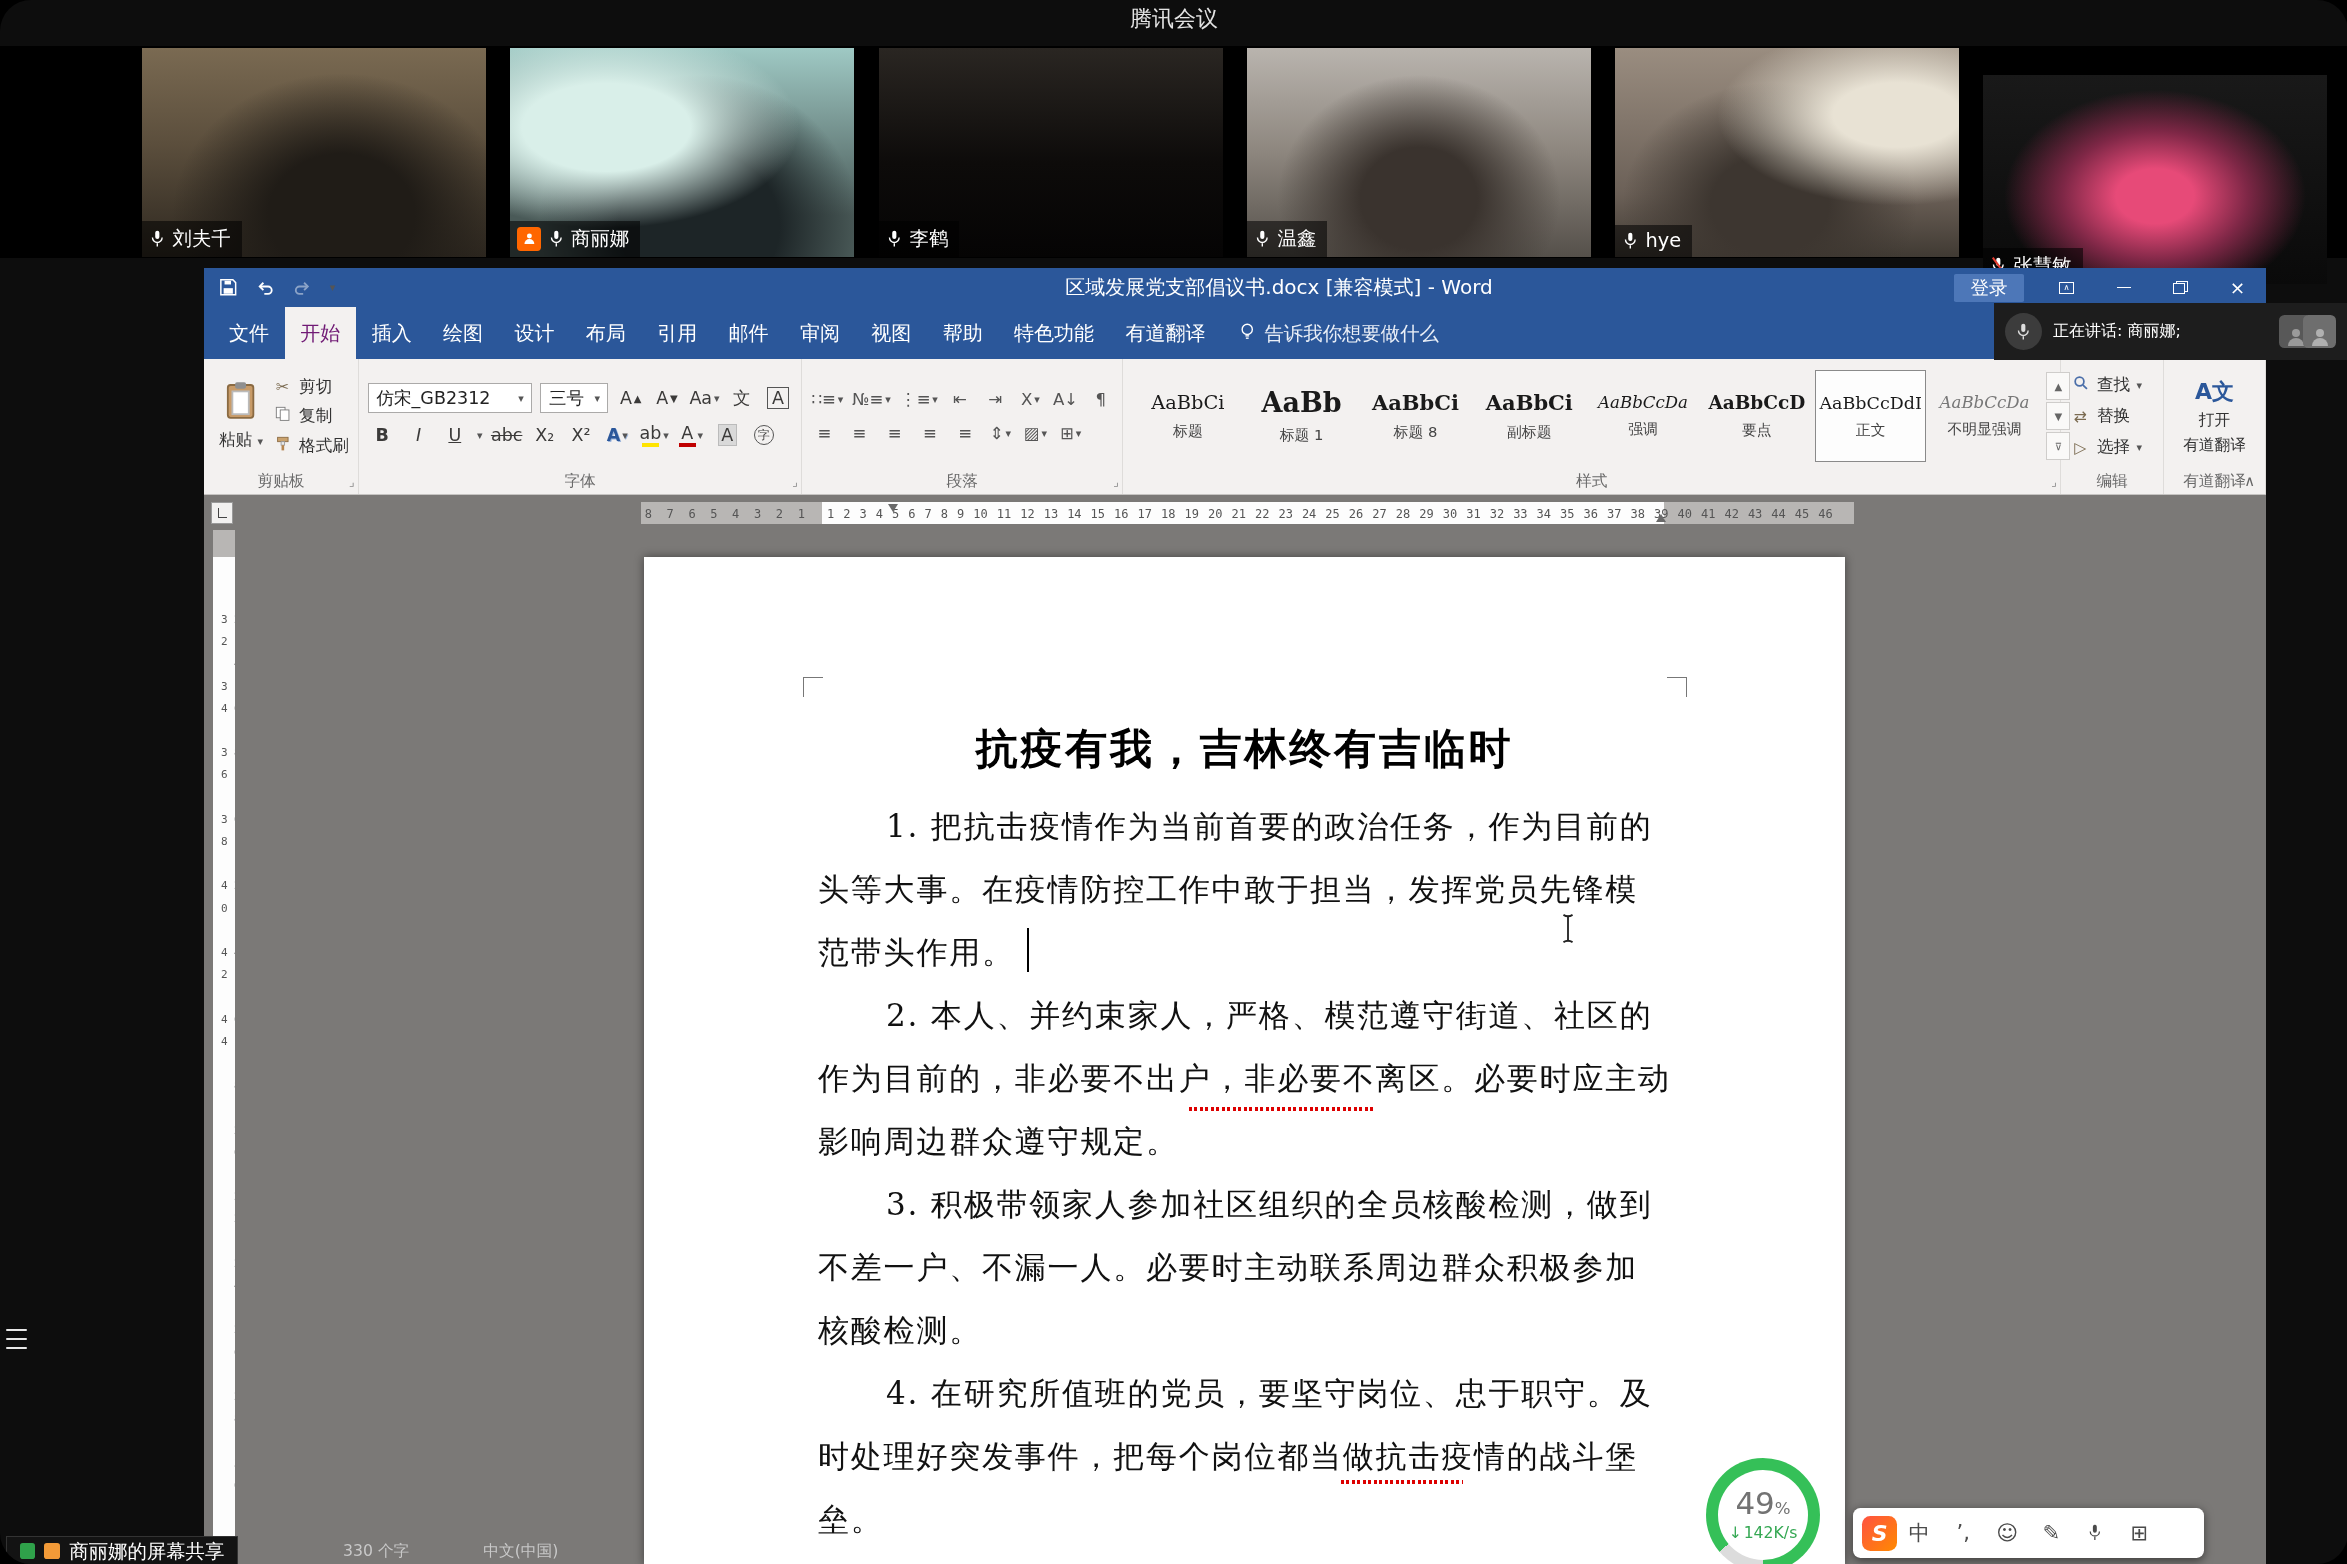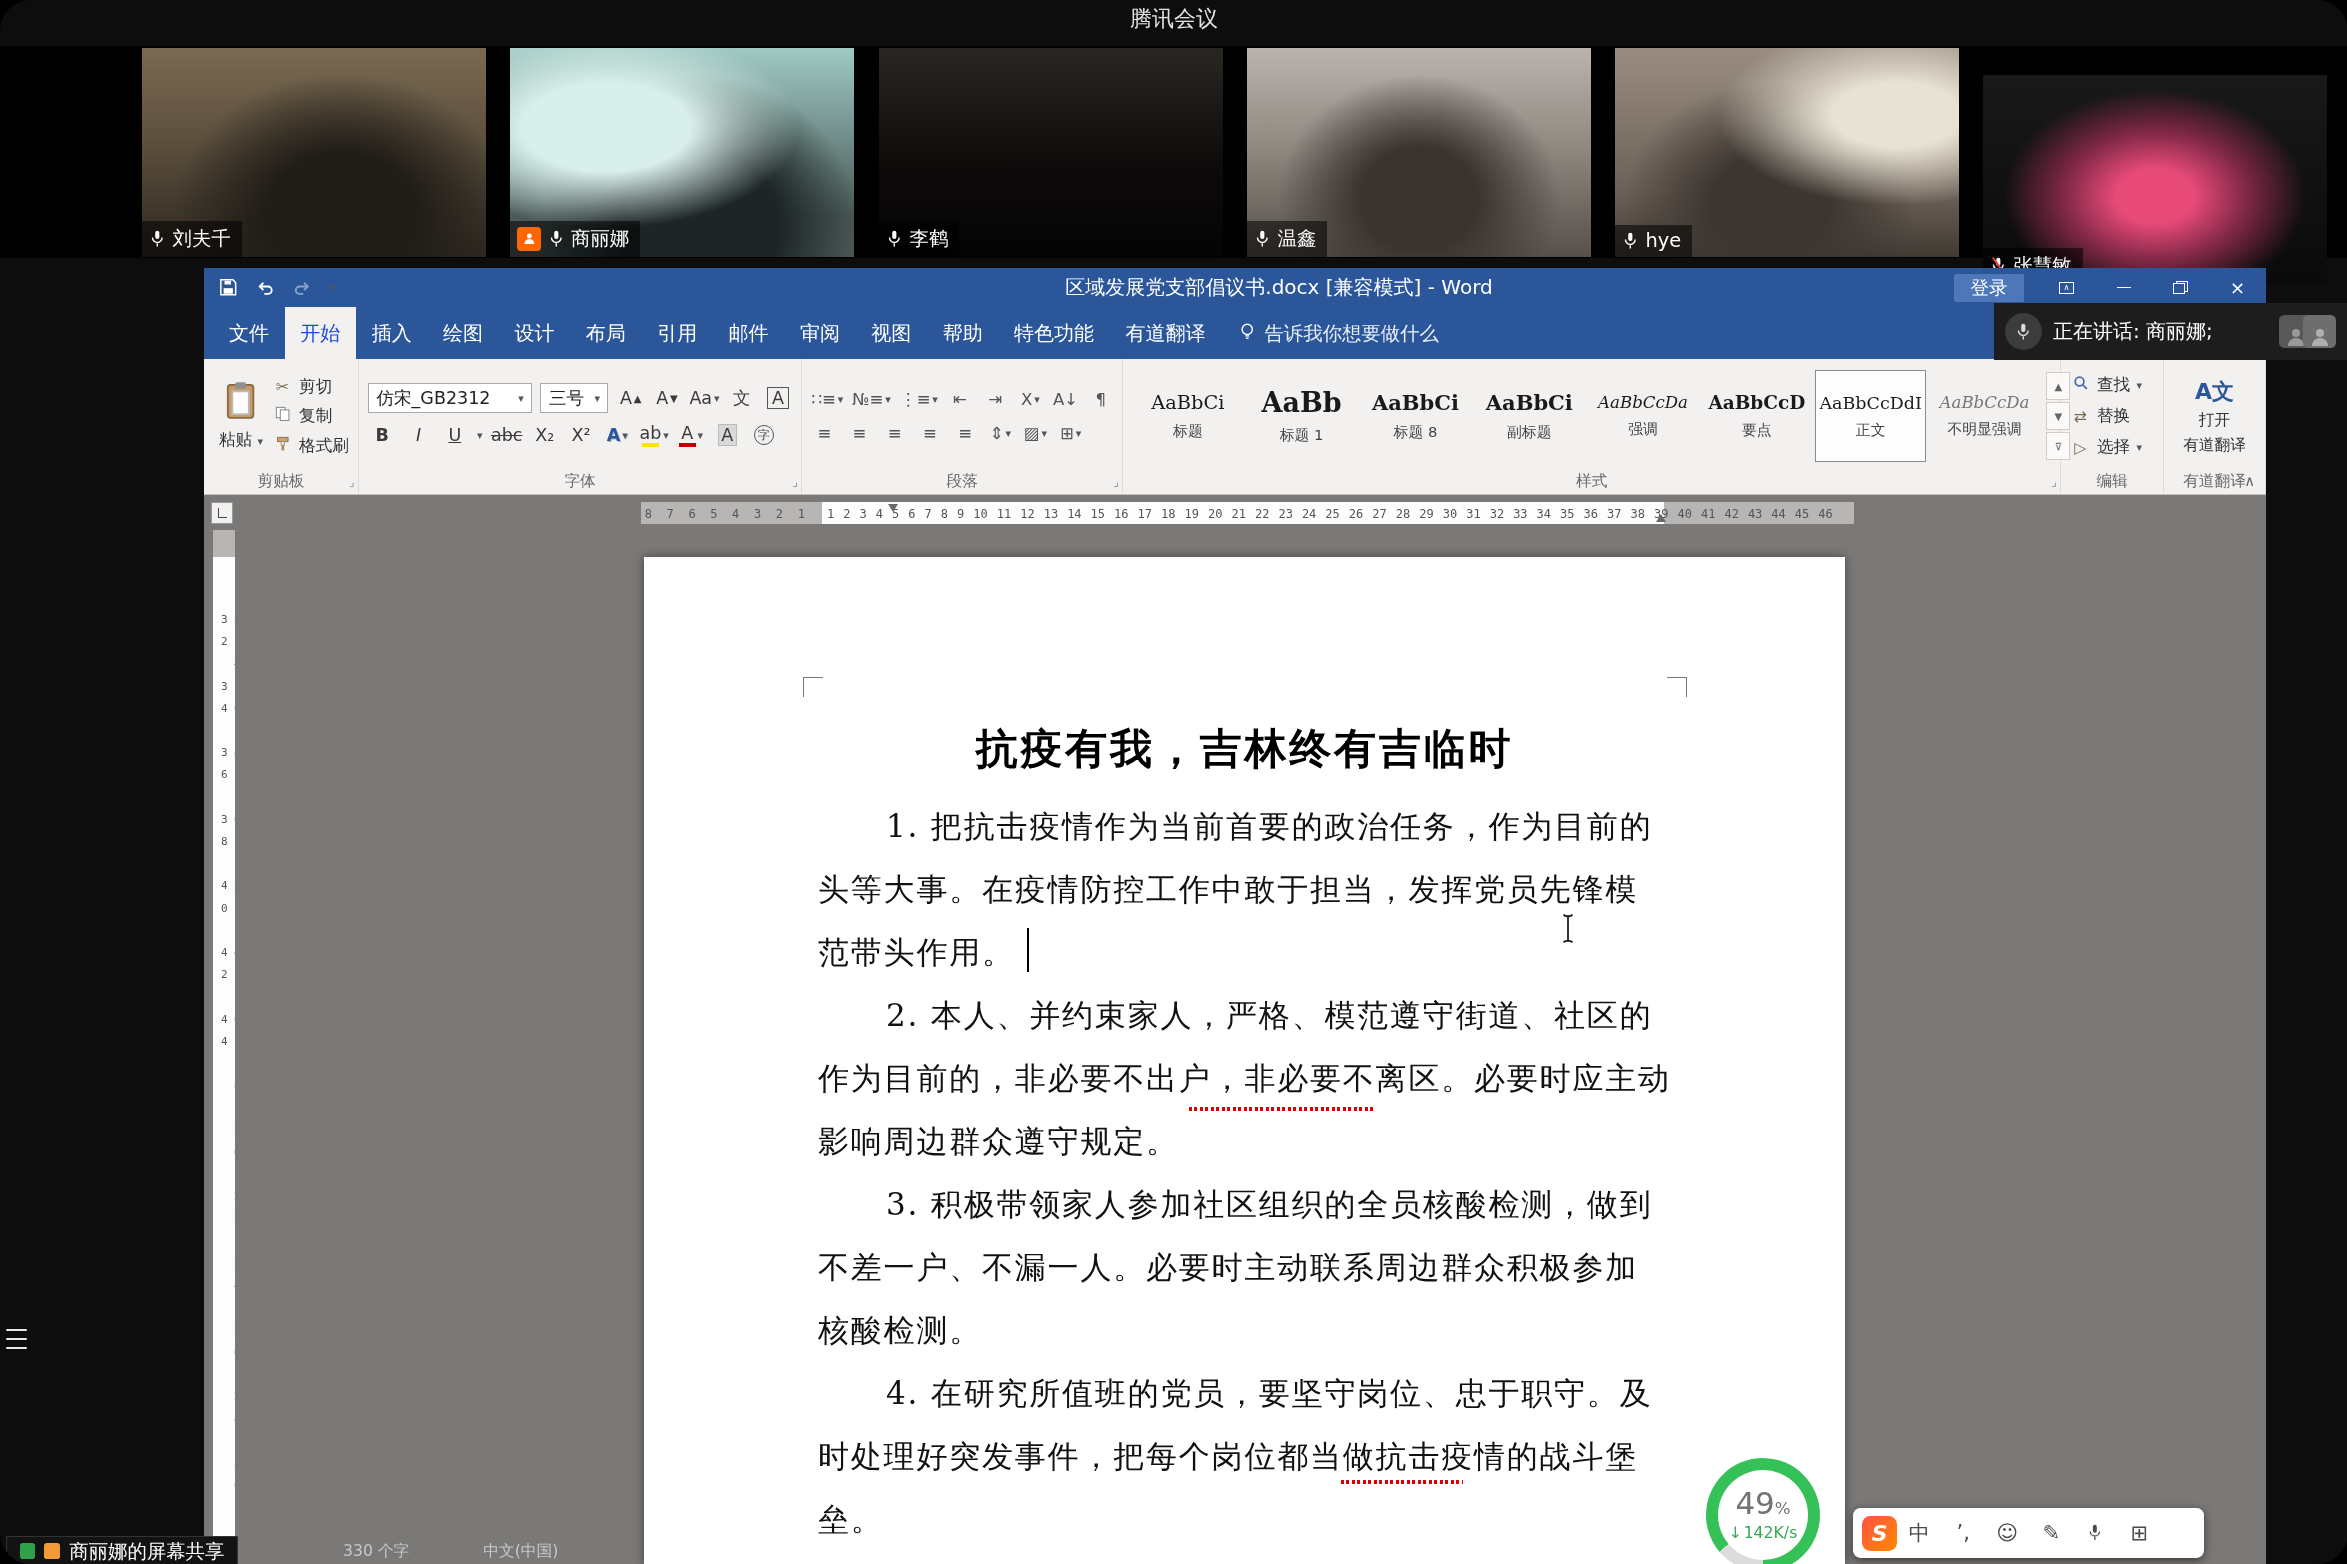--- a/index.html
+++ b/index.html
@@ -32,21 +32,21 @@
   .win-controls { position:absolute; right:0; top:0; height:39px; display:flex; }
   .wbtn { width:57px; display:flex; align-items:center; justify-content:center; color:#fff; font-size:18.5px; }
   .ic-min { width:14px; border-bottom:1.8px solid #fff; }
   .ic-restore { position:relative; width:14.8px; height:13px; }
   .ic-restore::before { content:""; position:absolute; right:0; top:0; width:10px; height:9.2px; border:1.4px solid #fff; }
   .ic-restore::after { content:""; position:absolute; left:0; bottom:0; width:10px; height:9.2px; border:1.4px solid #fff; background:#2b579a; }
   .ic-ribbonopts { width:14.8px; height:12px; border:1.4px solid #fff; display:flex; align-items:center; justify-content:center; font-size:8.3px; line-height:1; }
 
   .tabrow { position:absolute; top:39px; left:0; right:0; height:53px; background:#2b579a; display:flex; align-items:stretch; padding-left:9.2px; }
   .tab { padding:0 15.7px; display:flex; align-items:center; font-size:20px; color:#fff; white-space:nowrap; }
-  .tab.active { background:#f3f1f0; color:#1d4ed8; }
+  .tab.active { background:#f3f1f0; color:#701a75; }
   .tellme { display:flex; align-items:center; gap:8.3px; color:#eaeff7; font-size:19.4px; padding-left:16.6px; white-space:nowrap; }
 
   .ribbon { position:absolute; top:91px; left:0; right:0; height:136px; background:#f3f1f0; border-bottom:0.9px solid #c6c4c2; display:flex; }
   .rgroup { position:relative; border-right:0.9px solid #dedcda; display:flex; flex-direction:column; }
   .rbody { flex:1; display:flex; align-items:center; padding:5.5px 9.2px 0; }
   .rlabel { height:26px; display:flex; align-items:center; justify-content:center; font-size:15.7px; color:#6a6a6a; }
   .launcher { position:absolute; right:3.7px; bottom:5.5px; font-size:12px; color:#8a8a8a; }
   .collapse { position:absolute; right:11px; bottom:5.5px; font-size:14.8px; color:#666; }
 
   .paste { display:flex; flex-direction:column; align-items:center; justify-content:center; gap:4.6px; width:68px; font-size:16.6px; color:#333; }
@@ -121,21 +121,21 @@
   .doc-body .fl { text-indent:68px; }
   .textcaret { position:absolute; left:383px; top:371px; width:1.8px; height:44px; background:#000; }
   .squiggle { position:absolute; height:3.7px; background:repeating-linear-gradient(90deg,#d00 0 2.8px, rgba(0,0,0,0) 2.8px 5.5px); }
   .sq1 { left:545px; top:550px; width:185px; }
   .sq2 { left:697px; top:923px; width:122px; }
   .ibeam { position:absolute; left:914px; top:355px; }
 
   
   .speaking { position:absolute; left:1994px; top:303px; width:353px; height:57px; background:#1d1d1d; display:flex; align-items:center; gap:11px; padding:0 11px; z-index:30; }
   .mic-circle { width:37px; height:37px; border-radius:50%; background:#3c3c3c; display:flex; align-items:center; justify-content:center; flex:0 0 auto; }
-  .speaking-text { color:#fff; font-size:20px; white-space:nowrap; }
+  .speaking-text { color:#fff; font-size:16px; white-space:nowrap; }
   .avatars { margin-left:auto; display:flex; }
   .avtr { width:33px; height:33px; border-radius:5.5px; background:#585858; display:flex; align-items:flex-end; justify-content:center; overflow:hidden; }
   .avtr + .avtr { margin-left:-9.2px; background:#6e6e6e; }
 
   .progress { position:absolute; left:1706px; top:1458px; width:114px; height:114px; border-radius:50%; background:conic-gradient(from 230deg,#35c058 0 86%, #dcdcdc 86% 100%); display:flex; align-items:center; justify-content:center; z-index:30; }
   .progress-inner { width:90px; height:90px; border-radius:50%; background:#fff; display:flex; flex-direction:column; align-items:center; justify-content:center; }
   .pct { font-size:31px; color:#737373; line-height:1; }
   .pct .sign { font-size:16.6px; }
   .speed { margin-top:3.7px; font-size:15.7px; color:#35a853; display:flex; align-items:center; gap:1.8px; }
 

